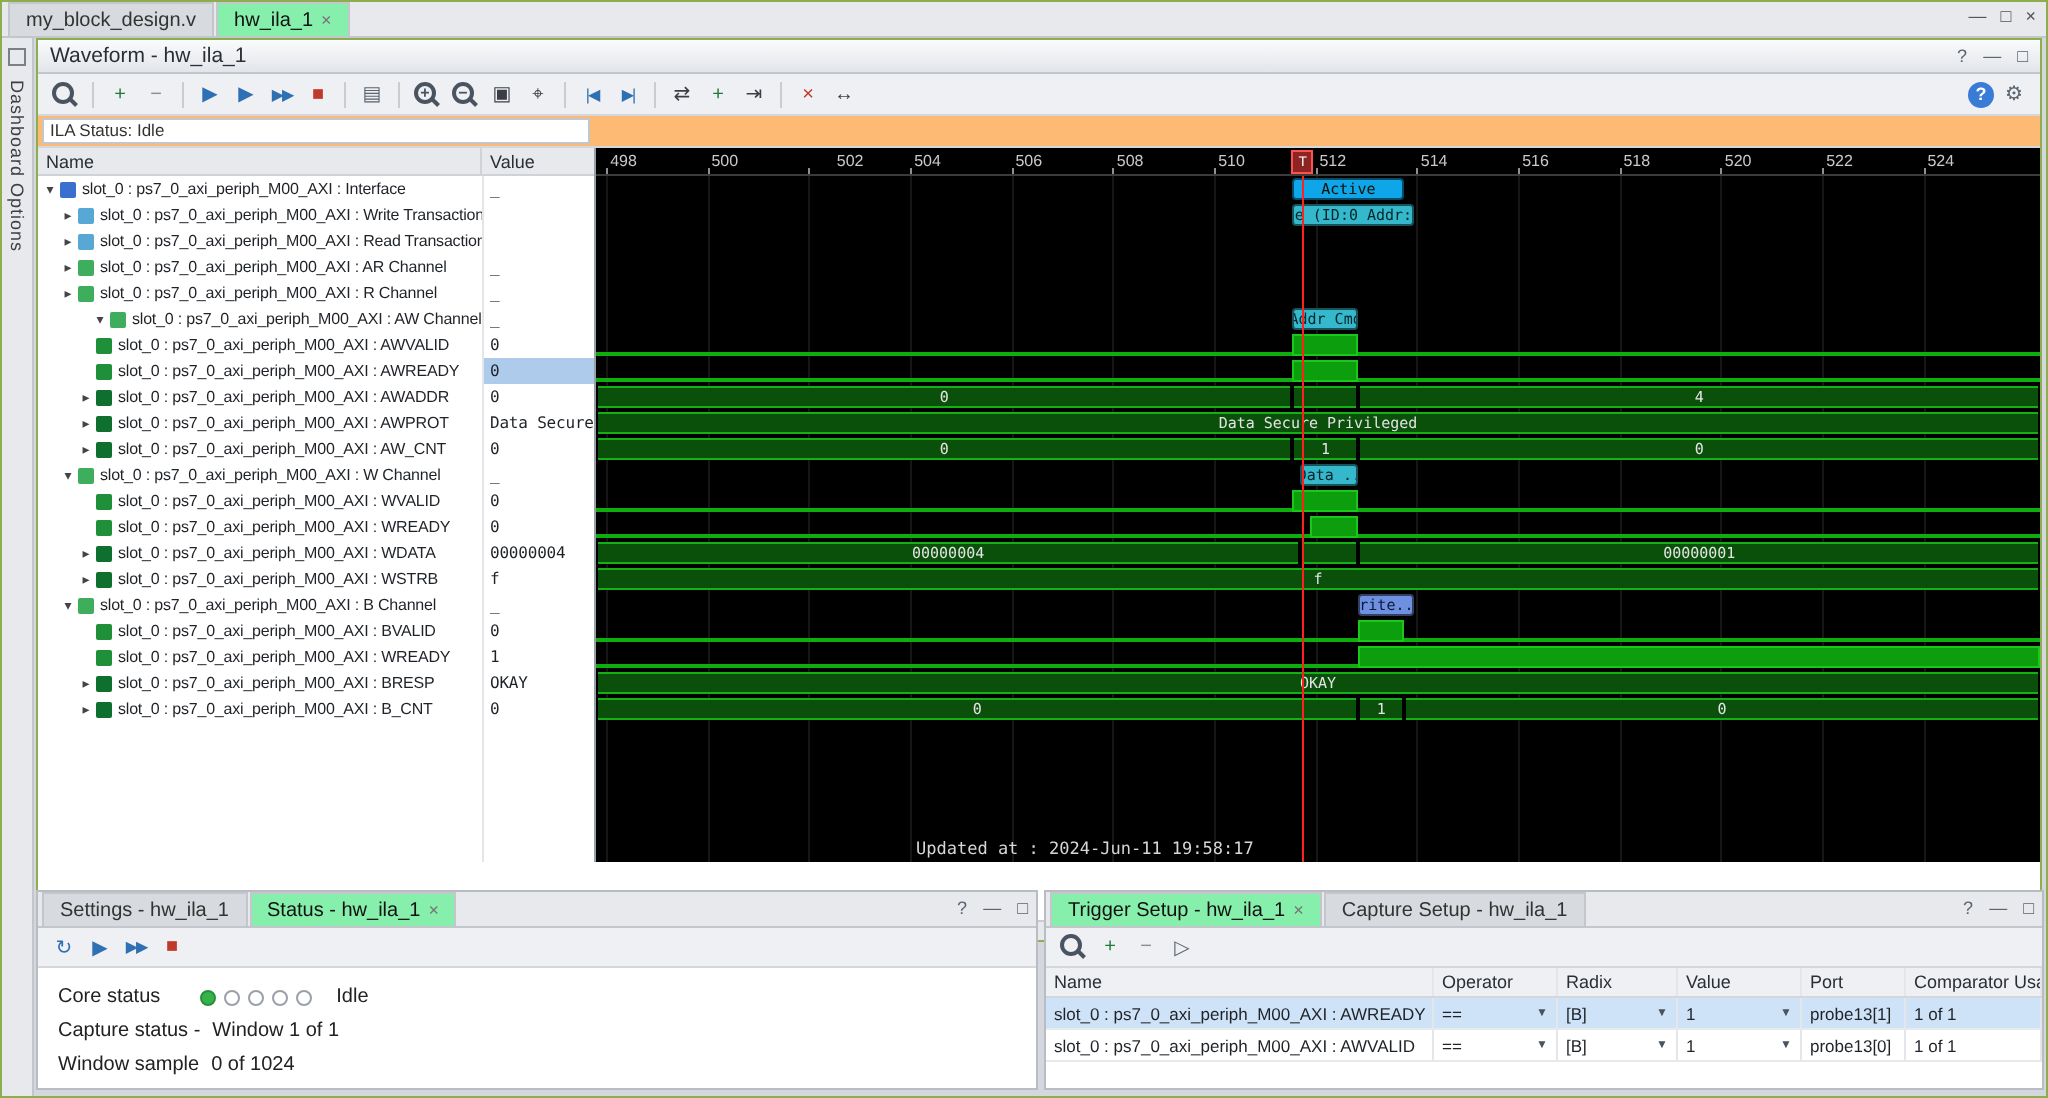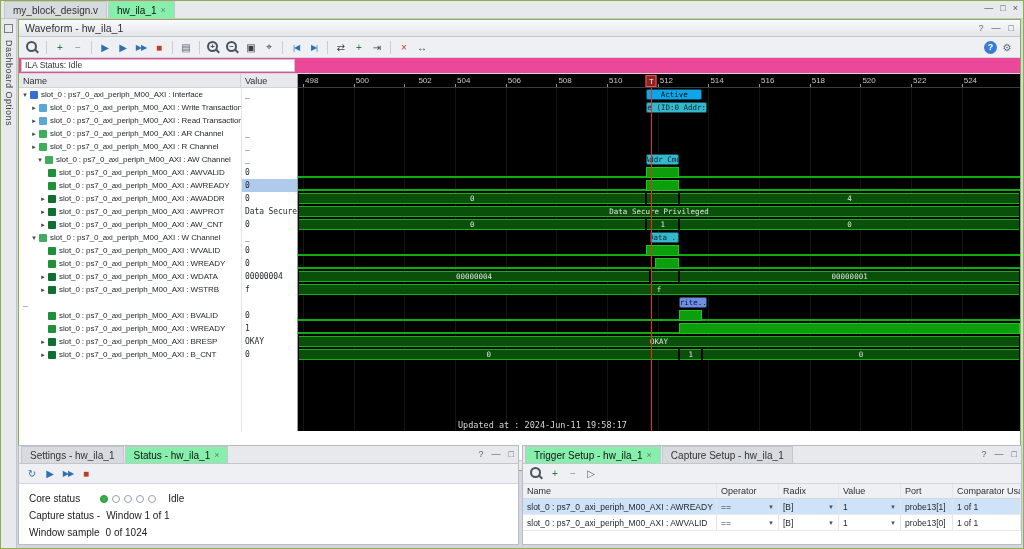--- a/index.html
+++ b/index.html
@@ -28,21 +28,21 @@
   .icon{min-width:16px;height:16px;display:flex;align-items:center;justify-content:center;font-size:10px;margin:0 1px;border-radius:2px;cursor:default;white-space:nowrap}
   .icon.two{font-size:8px;letter-spacing:-1px}
   .icon.badge{width:13px;min-width:13px;height:13px;border-radius:50%;font-size:9px;font-weight:bold}
   .sep{width:1px;height:13px;background:#c9ccd1;margin:0 4px;flex:none}
   .mag{position:relative;width:11px;height:11px;border:2px solid #4a5360;border-radius:50%;margin:0 5px 2px 3px;font-size:8px;display:flex;align-items:center;justify-content:center;color:#4a5360;font-weight:bold}
   .mag::after{content:"";position:absolute;width:5px;height:2px;background:#4a5360;transform:rotate(45deg);right:-4px;bottom:-2px}
 
   
   .wave-panel{left:17px;top:18px;width:1003px;height:452px;border:1px solid #8dae4f}
   .wave-panel .ptoolbar{height:21px}
-  .ila-row{height:16px;background:#ec4899;border-bottom:1px solid #d4d7db;display:flex;align-items:center;padding:1px 2px}
+  .ila-row{height:16px;background:#fdba74;border-bottom:1px solid #d4d7db;display:flex;align-items:center;padding:1px 2px}
   .ila-box{width:274px;height:13px;background:#fff;border:1px solid #c3c6cb;font-size:8.5px;color:#333;padding:0 3px;line-height:11px}
   .wave-body{display:flex;height:357px}
   .tree{width:279px;border-right:1px solid #9aa0a8;position:relative;background:#fff;overflow:hidden}
   .tree-header{height:14px;background:#e7e9ec;border-bottom:1px solid #cfd2d6;display:flex;font-size:9px;color:#2b2f35;align-items:center}
   .th-name{width:222px;padding-left:4px;border-right:1px solid #cfd2d6;height:100%;display:flex;align-items:center}
   .th-value{padding-left:4px}
   .col-div{position:absolute;left:222px;top:14px;bottom:0;width:1px;background:#e3e5e8}
   .trow{height:13px;display:flex;align-items:center;font-size:8px;letter-spacing:-.1px;color:#1f2328;white-space:nowrap}
   .tname{width:222px;overflow:hidden;display:flex;align-items:center;height:100%;flex:none}
   .exp{width:8px;font-size:7px;color:#444;text-align:center;flex:none}
@@ -210,21 +210,21 @@
             </div>
             <div class="trow">
               <div class="tname" style="padding-left: 11px;">
                 <span class="exp">▸</span>
                 <span class="sic sic-channel"></span>
                 <span>slot_0 : ps7_0_axi_periph_M00_AXI : R Channel</span>
               </div>
               <div class="tval">_</div>
             </div>
             <div class="trow">
-              <div class="tname" style="padding-left: 17px;">
+              <div class="tname" style="padding-left: 27px;">
                 <span class="exp">▾</span>
                 <span class="sic sic-channel"></span>
                 <span>slot_0 : ps7_0_axi_periph_M00_AXI : AW Channel</span>
               </div>
               <div class="tval">_</div>
             </div>
             <div class="trow">
               <div class="tname" style="padding-left: 20px;">
                 <span class="exp"></span>
                 <span class="sic sic-logic"></span>
@@ -298,20 +298,25 @@
             </div>
             <div class="trow">
               <div class="tname" style="padding-left: 20px;">
                 <span class="exp">▸</span>
                 <span class="sic sic-bus"></span>
                 <span>slot_0 : ps7_0_axi_periph_M00_AXI : WSTRB</span>
               </div>
               <div class="tval">f</div>
             </div>
             <div class="trow">
+              <div class="tname" style="padding-left: 11px;">
+                <span class="exp">▾</span>
+                <span class="sic sic-channel"></span>
+                <span>slot_0 : ps7_0_axi_periph_M00_AXI : B Channel</span>
+              </div>
               <div class="tval">_</div>
             </div>
             <div class="trow">
               <div class="tname" style="padding-left: 20px;">
                 <span class="exp"></span>
                 <span class="sic sic-logic"></span>
                 <span>slot_0 : ps7_0_axi_periph_M00_AXI : BVALID</span>
               </div>
               <div class="tval">0</div>
             </div>

